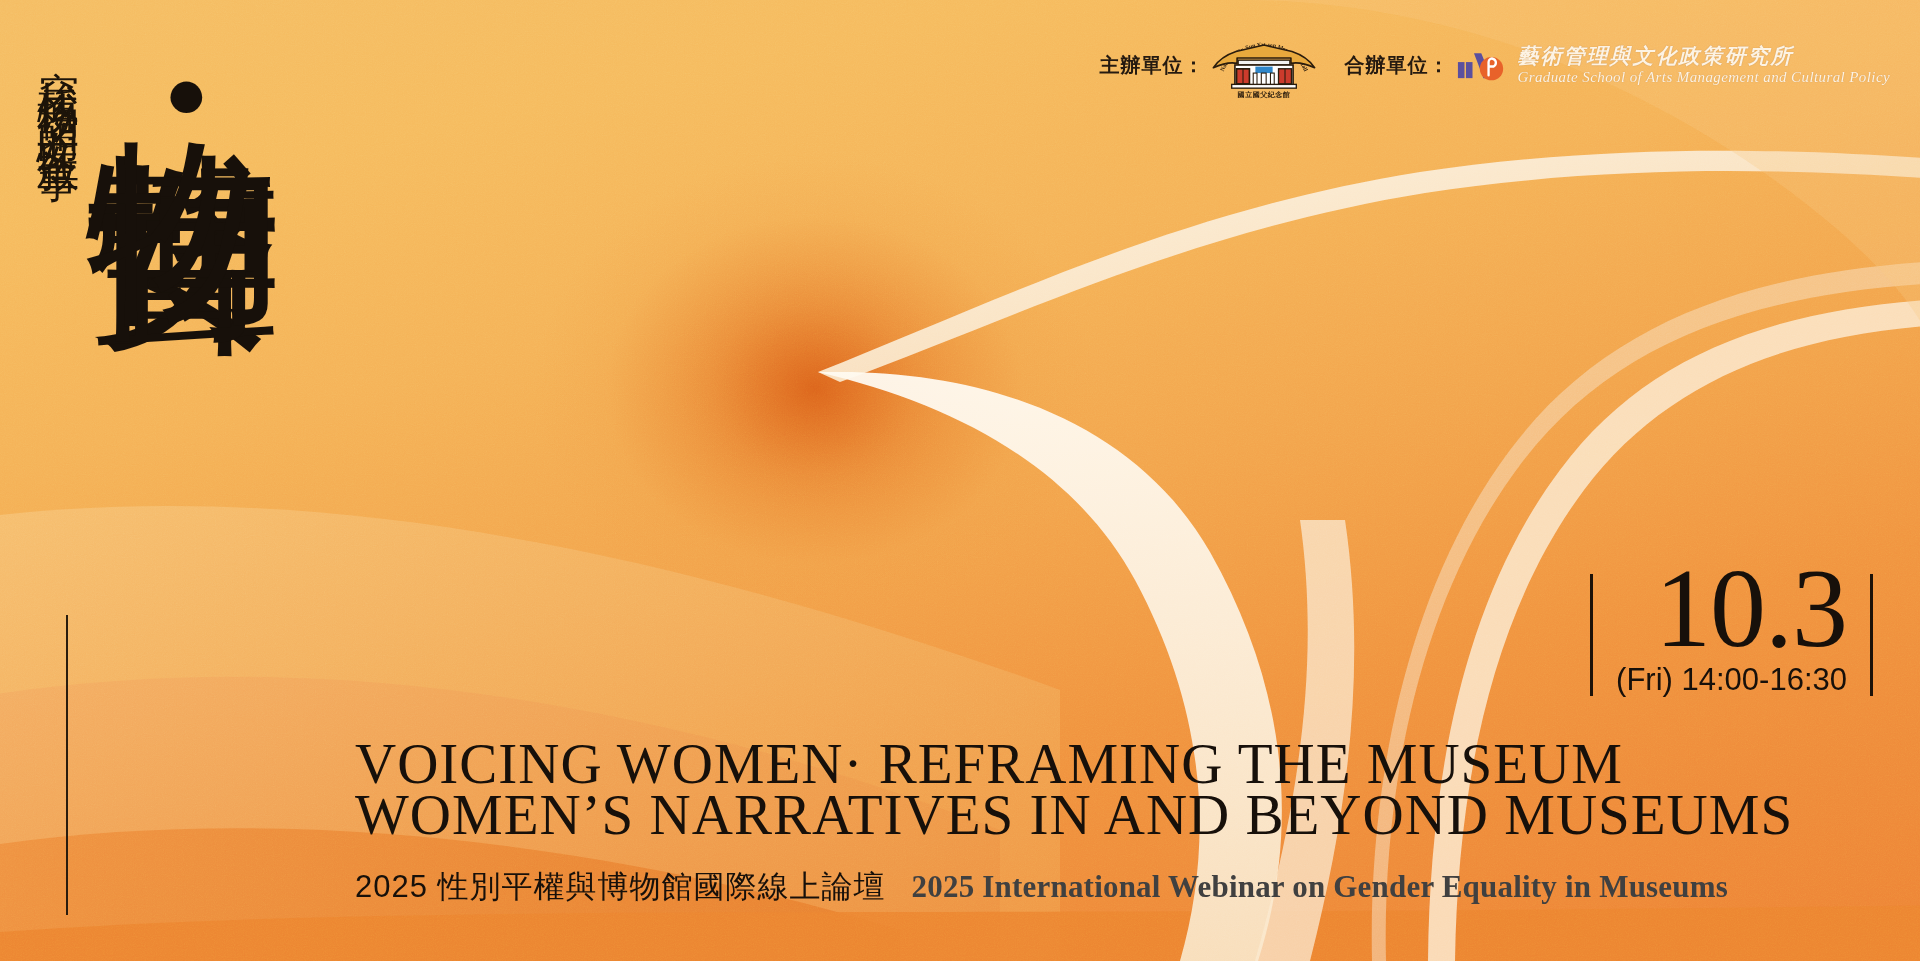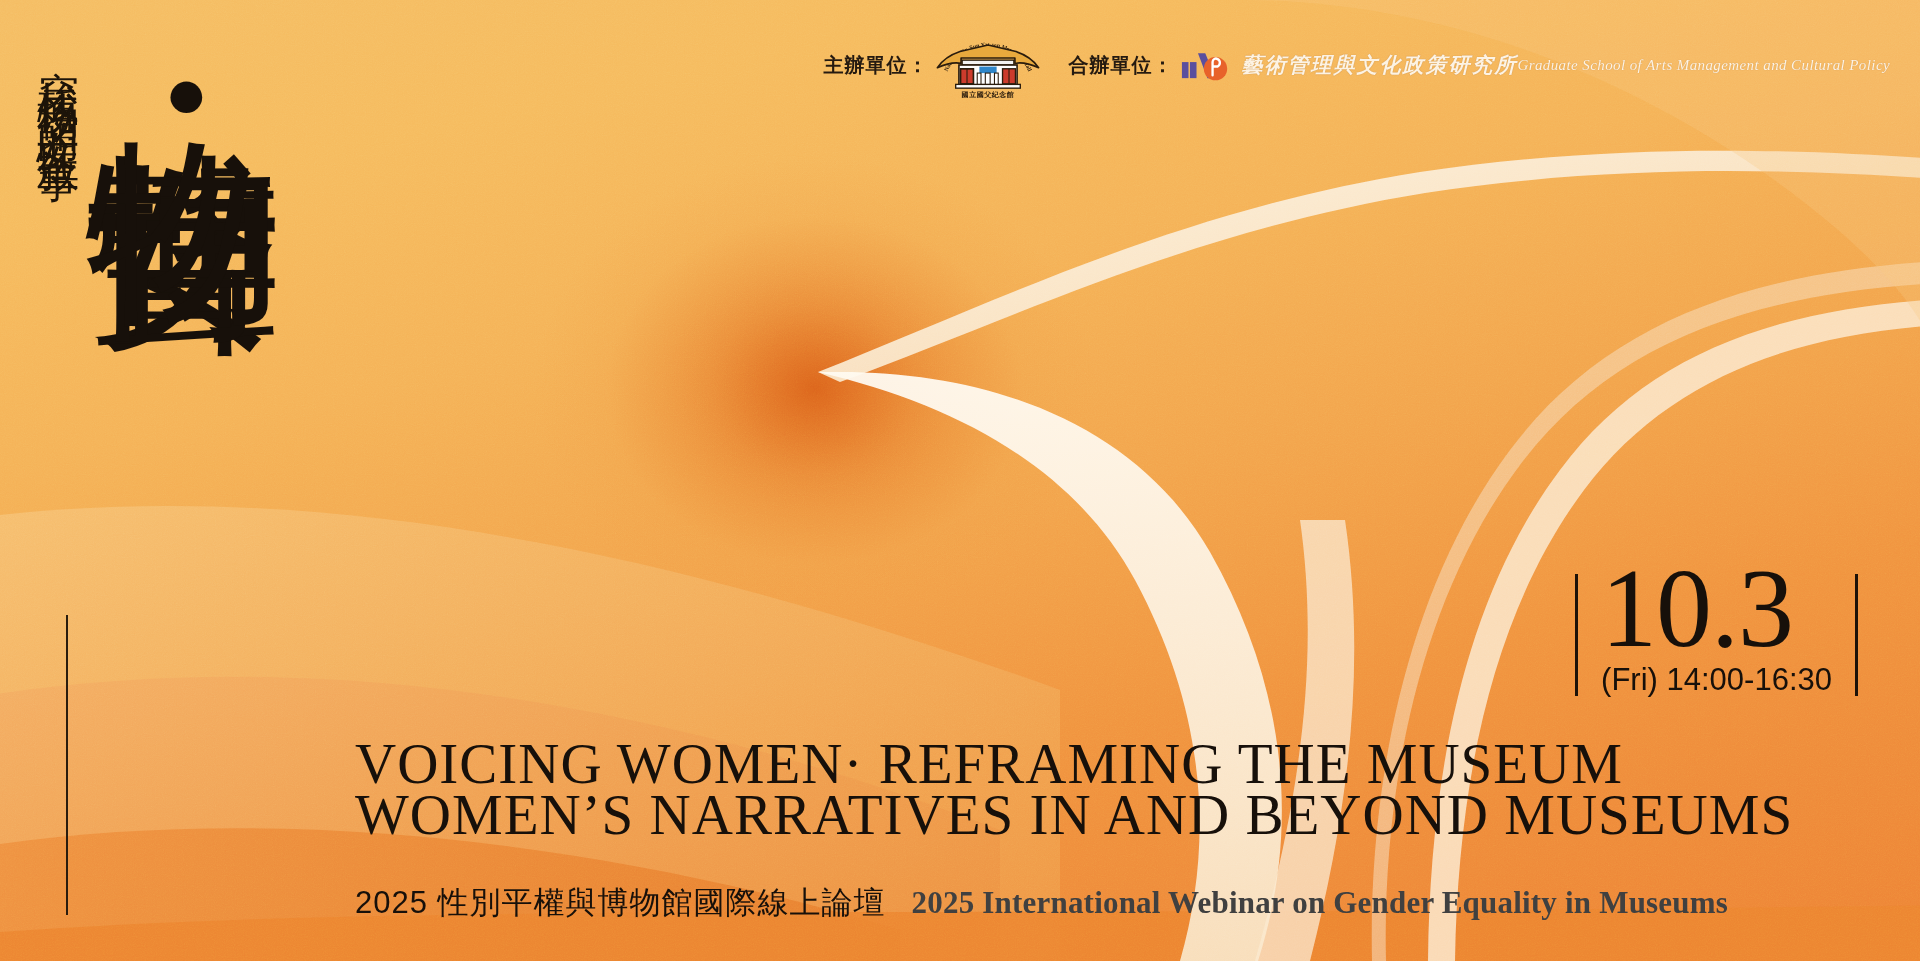--- a/index.html
+++ b/index.html
@@ -85,20 +85,21 @@
   }
 
   
   .gs-mark {
     display: flex;
     align-items: center;
     gap: 8px;
   }
   .gs-text {
     display: flex;
+    flex-direction: column;
     line-height: 1;
   }
   .gs-cn {
     font-family: "Liberation Serif", serif;
     font-size: 21px;
     font-weight: bold;
     color: #fdf3e3;
     letter-spacing: 2px;
     font-style: italic;
     text-shadow: 0 0 1px rgba(120,60,10,.45);
@@ -153,25 +154,25 @@
     letter-spacing: -6px;
     color: #17100a;
     z-index: 30;
     white-space: nowrap;
     font-weight: normal;
   }
 
   
   .date-block {
     position: absolute;
-    right: 62px;
+    right: 47px;
     top: 560px;
     z-index: 35;
     padding: 0 26px;
-    text-align: left;
+    text-align: right;
   }
   .date-block::before,
   .date-block::after {
     content: "";
     position: absolute;
     top: 14px;
     bottom: 2px;
     width: 3px;
     background: #1d1208;
   }
@@ -222,21 +223,20 @@
     display: flex;
     align-items: baseline;
     gap: 26px;
     white-space: nowrap;
   }
   .sub-cn {
     font-family: "Liberation Sans", sans-serif;
     font-size: 31px;
     letter-spacing: 1px;
     color: #17100a;
-    margin-top: 16px;
   }
   .sub-en {
     font-family: "Liberation Serif", serif;
     font-size: 31px;
     font-weight: bold;
     letter-spacing: .2px;
     color: #404040;
   }
 </style>
 </head>

